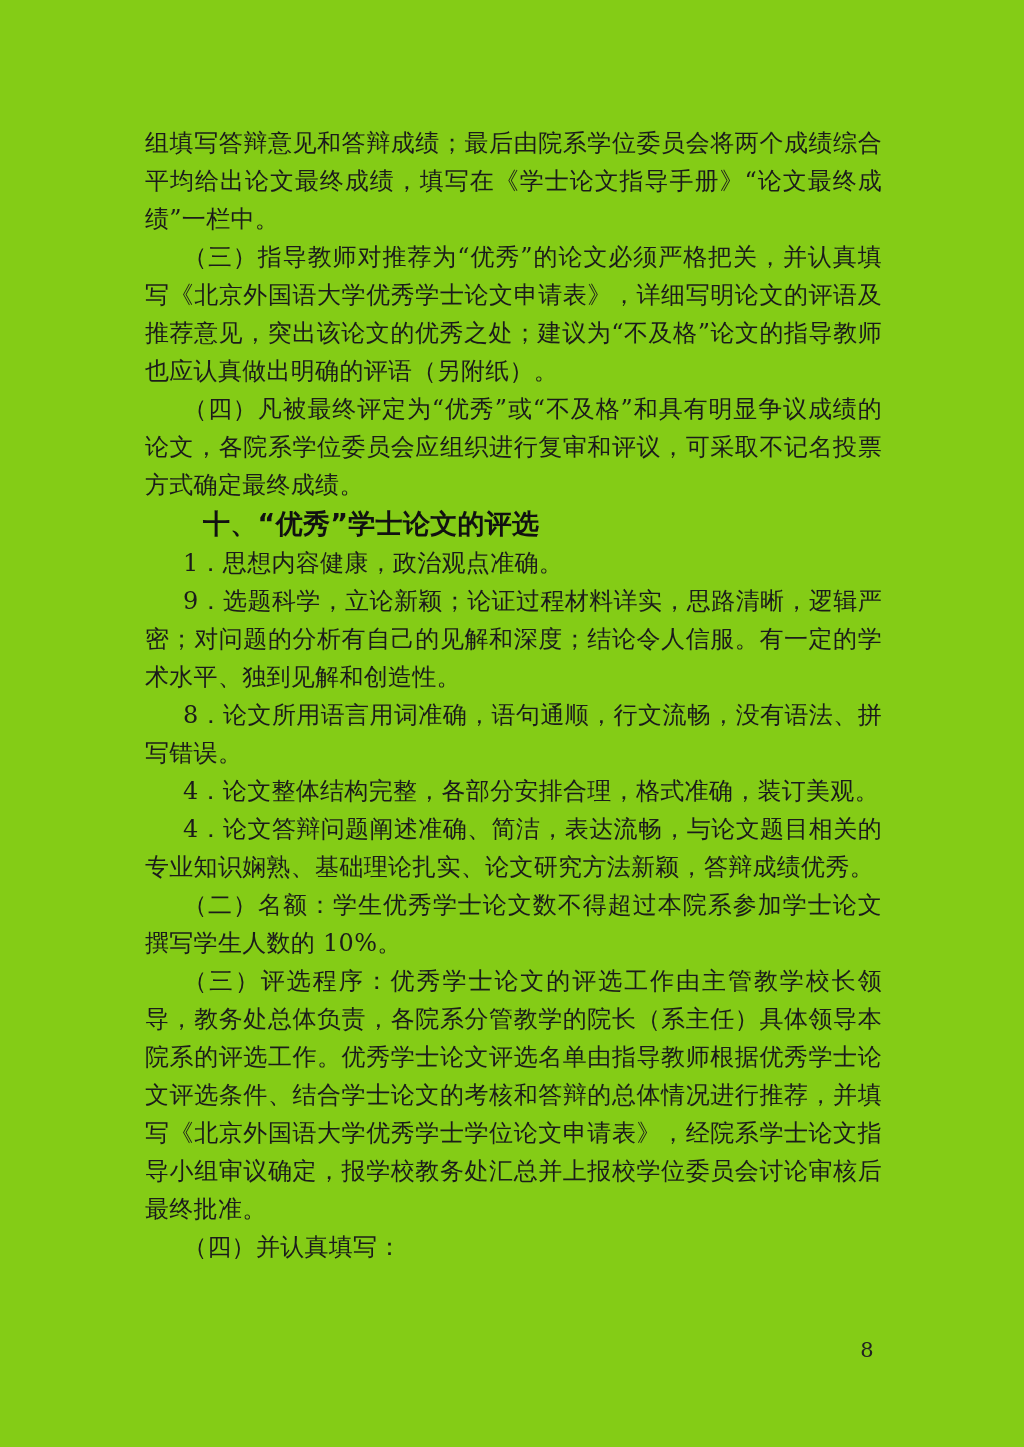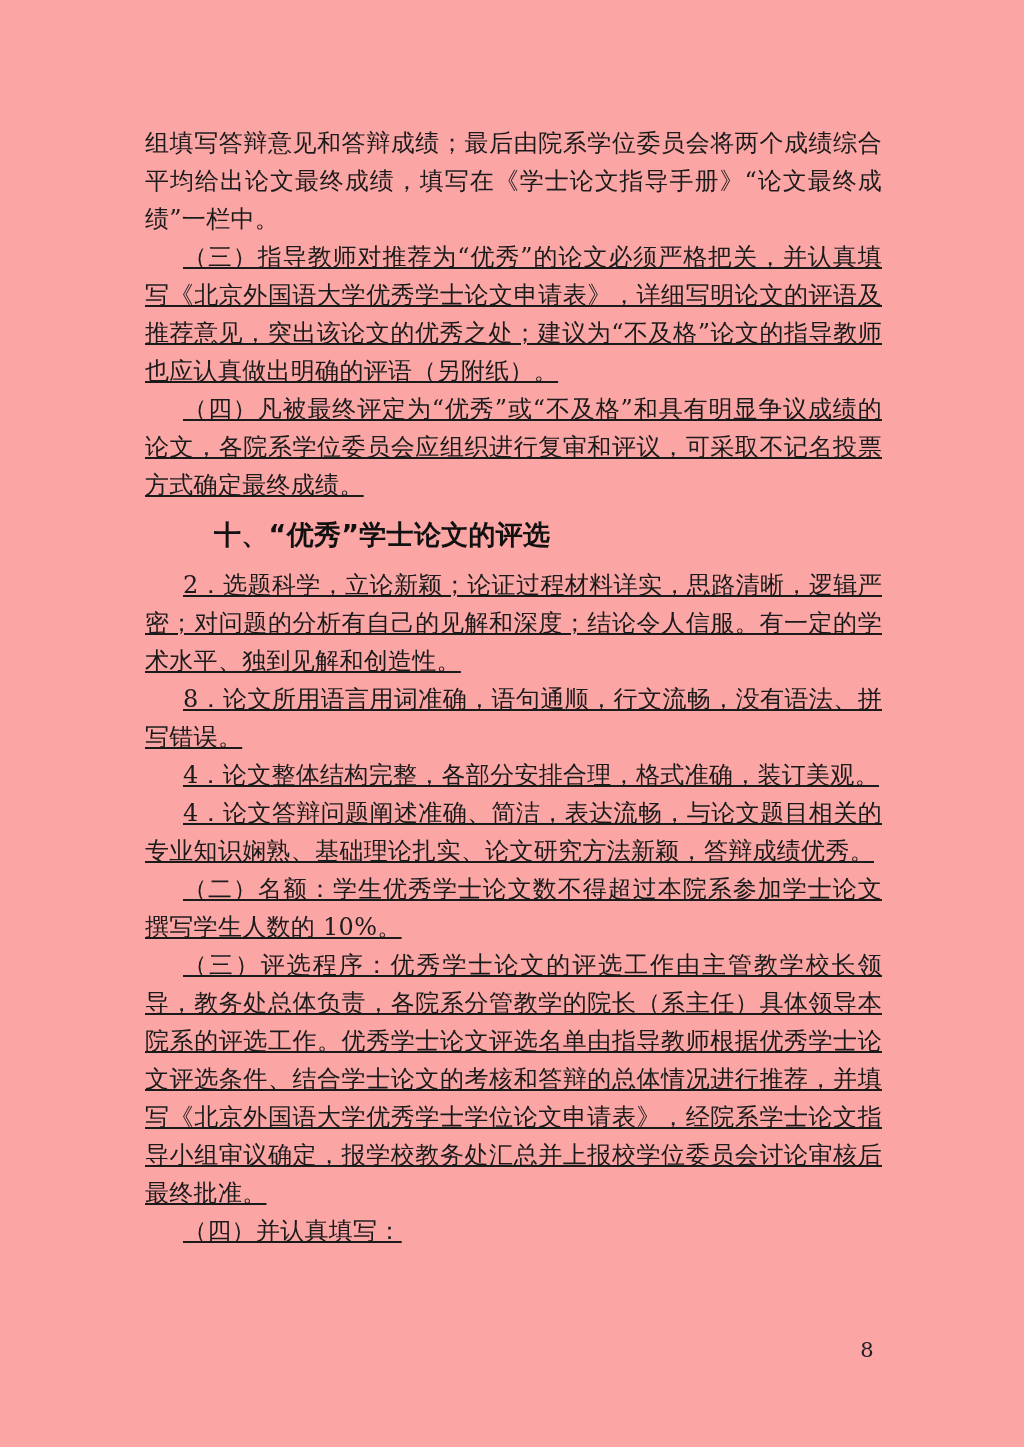--- a/index.html
+++ b/index.html
@@ -4,45 +4,44 @@
 <style>
   html, body {
     margin: 0;
     padding: 0;
     background: #ffffff;
   }
   .page {
     position: relative;
     width: 1024px;
     height: 1447px;
-    background: #fca5a5;
+    background: #84cc16;
     overflow: hidden;
   }
   .content {
     position: absolute;
     left: 145px;
     top: 124px;
     width: 737px;
     color: #1b1b1b;
     font-family: "DejaVu Serif", "Liberation Serif", serif;
     font-size: 24px;
     line-height: 38px;
     text-align: justify;
     text-justify: inter-ideograph;
     letter-spacing: 0.3px;
   }
   .para {
     margin: 0;
   }
   .para.indent {
     text-indent: 38px;
-    text-decoration: underline;
   }
   .heading {
-    margin: 11px;
+    margin: 0;
     font-family: "DejaVu Sans", "Liberation Sans", sans-serif;
     font-weight: 700;
     font-size: 27px;
     line-height: 40px;
     text-indent: 58px;
     color: #111111;
     text-align: left;
   }
   .page-number {
     position: absolute;
@@ -58,21 +57,22 @@
 </style>
 </head>
 <body>
 
 <div class="page">
   <div class="content">
     <p class="para">组填写答辩意见和答辩成绩；最后由院系学位委员会将两个成绩综合平均给出论文最终成绩，填写在《学士论文指导手册》“论文最终成绩”一栏中。</p>
     <p class="para indent">（三）指导教师对推荐为“优秀”的论文必须严格把关，并认真填写《北京外国语大学优秀学士论文申请表》，详细写明论文的评语及推荐意见，突出该论文的优秀之处；建议为“不及格”论文的指导教师也应认真做出明确的评语（另附纸）。</p>
     <p class="para indent">（四）凡被最终评定为“优秀”或“不及格”和具有明显争议成绩的论文，各院系学位委员会应组织进行复审和评议，可采取不记名投票方式确定最终成绩。</p>
     <h2 class="heading">十、“优秀”学士论文的评选</h2>
-    <p class="para indent">2．选题科学，立论新颖；论证过程材料详实，思路清晰，逻辑严密；对问题的分析有自己的见解和深度；结论令人信服。有一定的学术水平、独到见解和创造性。</p>
+    <p class="para indent">1．思想内容健康，政治观点准确。</p>
+    <p class="para indent">9．选题科学，立论新颖；论证过程材料详实，思路清晰，逻辑严密；对问题的分析有自己的见解和深度；结论令人信服。有一定的学术水平、独到见解和创造性。</p>
     <p class="para indent">8．论文所用语言用词准确，语句通顺，行文流畅，没有语法、拼写错误。</p>
     <p class="para indent">4．论文整体结构完整，各部分安排合理，格式准确，装订美观。</p>
     <p class="para indent">4．论文答辩问题阐述准确、简洁，表达流畅，与论文题目相关的专业知识娴熟、基础理论扎实、论文研究方法新颖，答辩成绩优秀。</p>
     <p class="para indent">（二）名额：学生优秀学士论文数不得超过本院系参加学士论文撰写学生人数的 10%。</p>
     <p class="para indent">（三）评选程序：优秀学士论文的评选工作由主管教学校长领导，教务处总体负责，各院系分管教学的院长（系主任）具体领导本院系的评选工作。优秀学士论文评选名单由指导教师根据优秀学士论文评选条件、结合学士论文的考核和答辩的总体情况进行推荐，并填写《北京外国语大学优秀学士学位论文申请表》，经院系学士论文指导小组审议确定，报学校教务处汇总并上报校学位委员会讨论审核后最终批准。</p>
     <p class="para indent">（四）并认真填写：</p>
   </div>
   <div class="page-number">8</div>
 </div>
 

